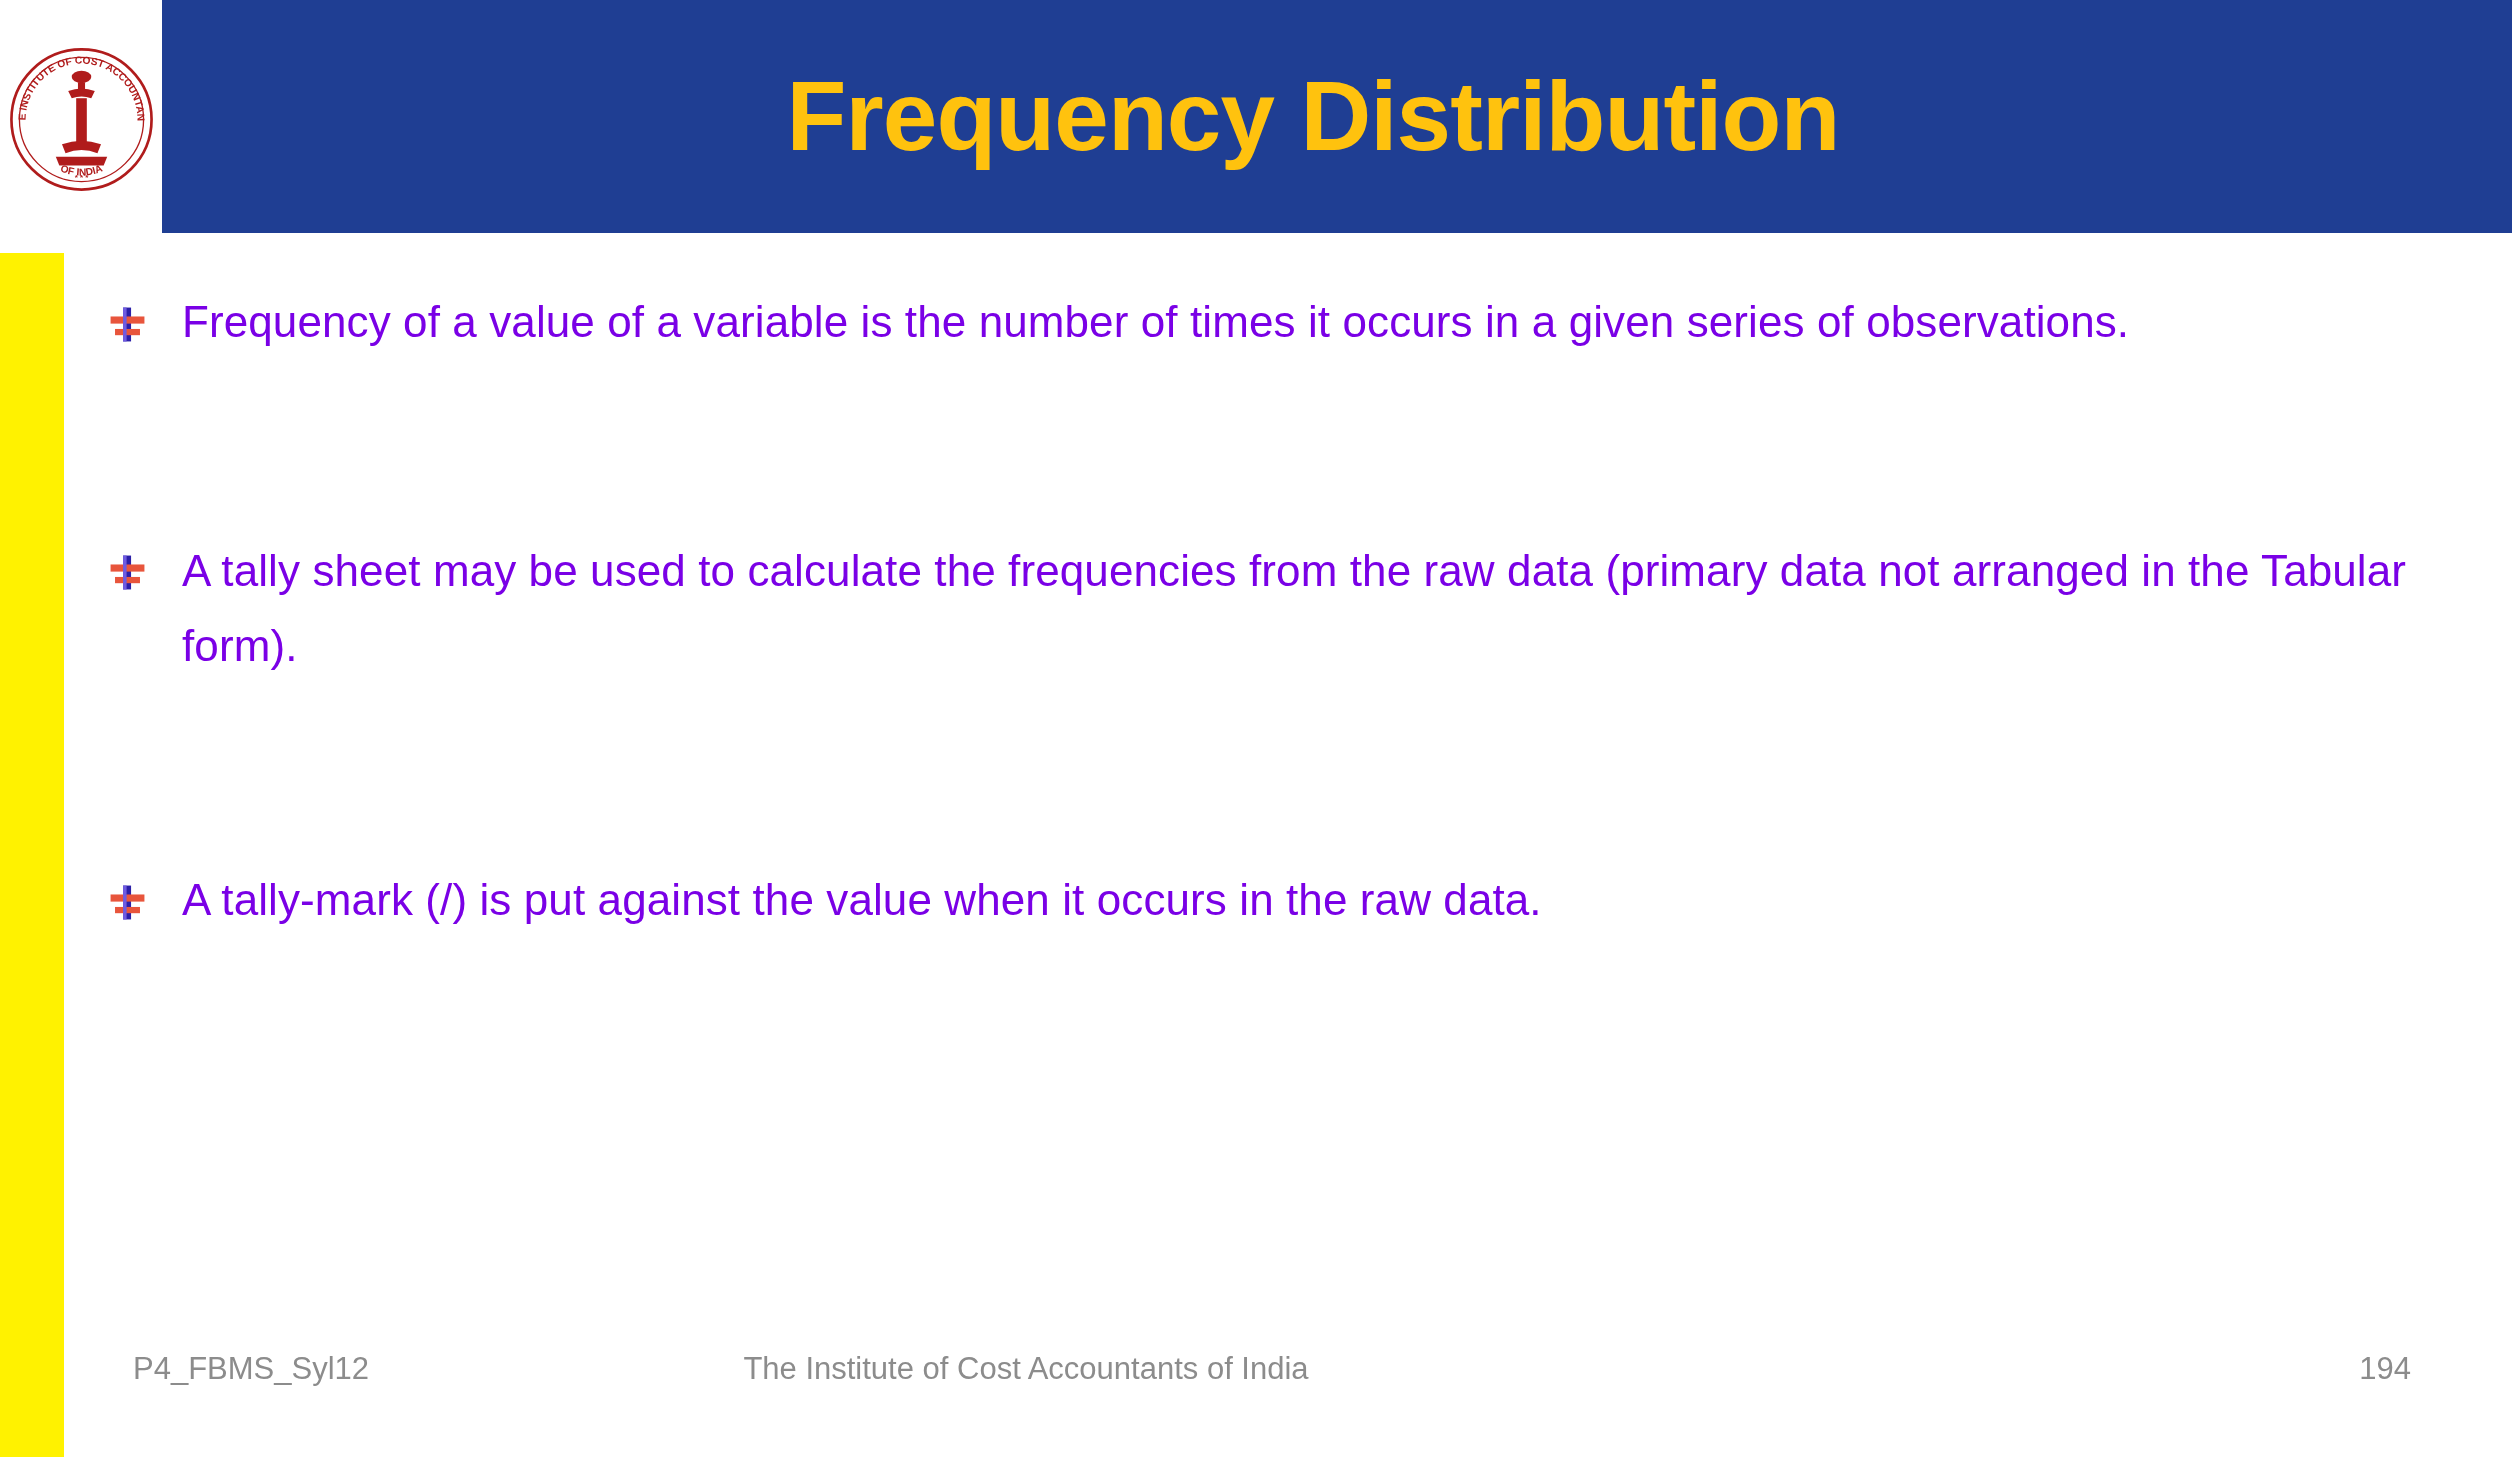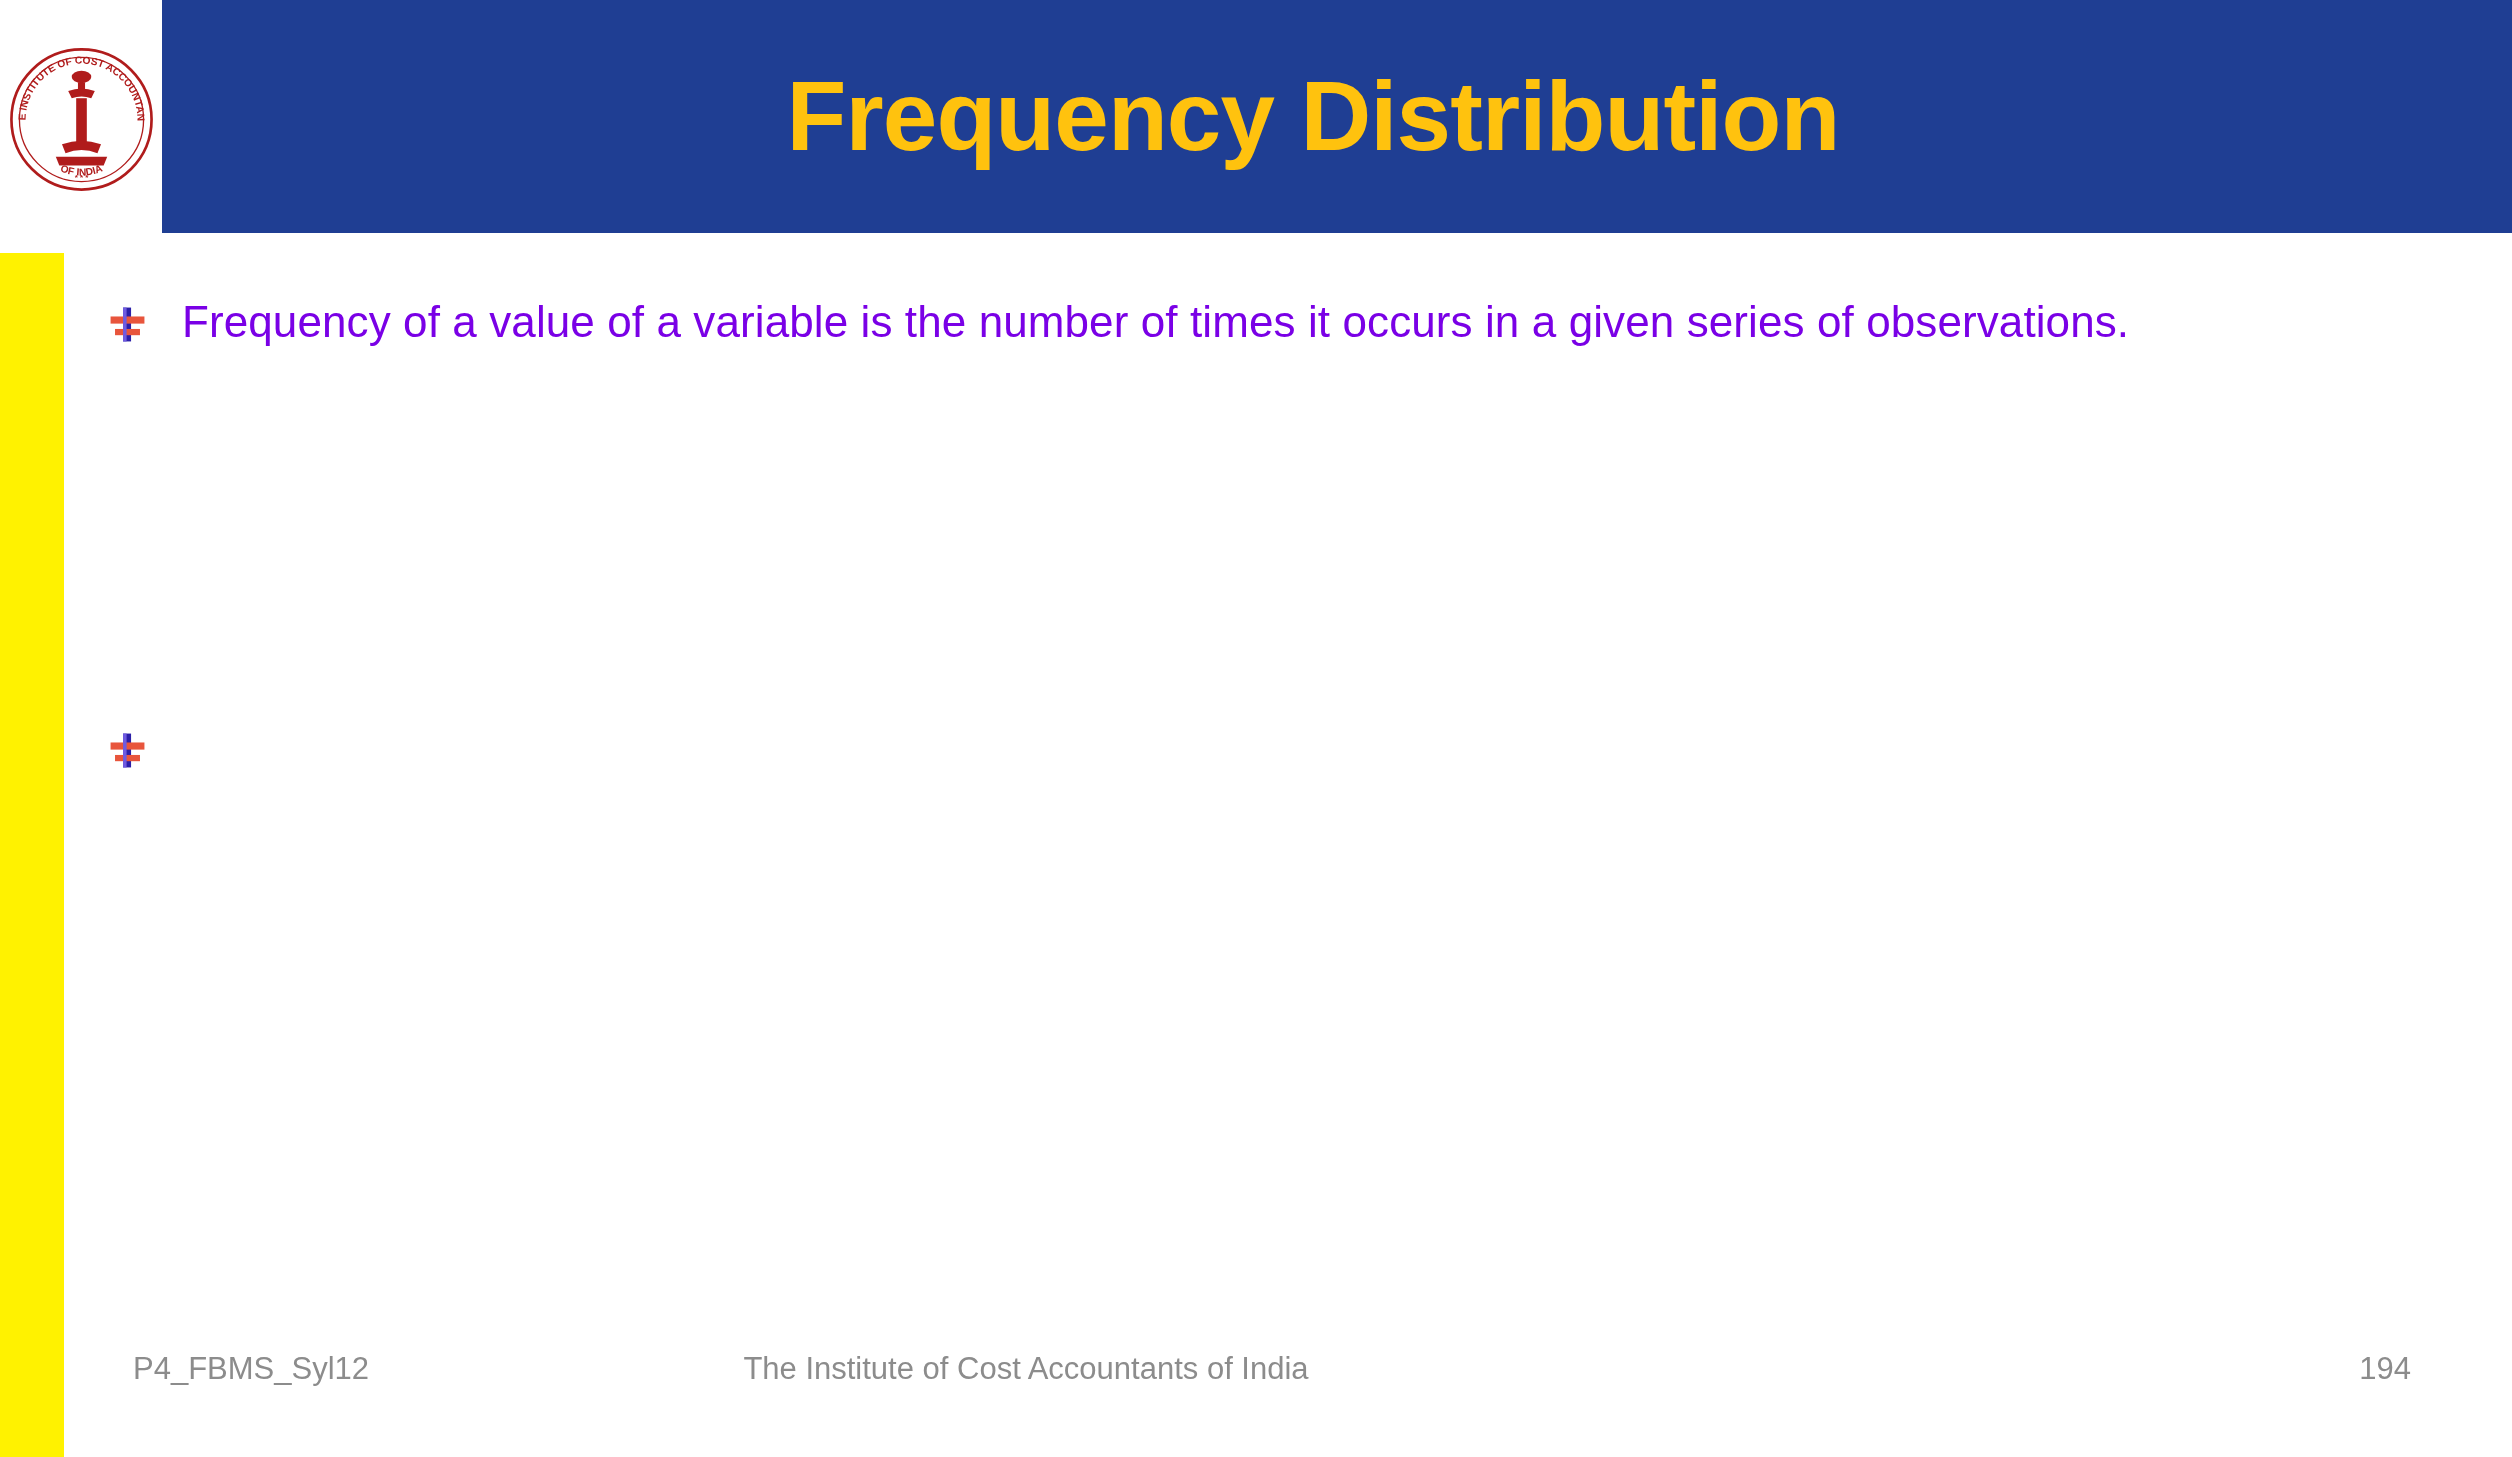--- a/index.html
+++ b/index.html
@@ -166,32 +166,44 @@
         <rect x="4" y="14" width="38" height="8" fill="#E8553C"></rect>
         <rect x="9" y="28" width="28" height="7" fill="#E8553C"></rect>
         <rect x="18" y="4" width="4" height="38" fill="#6F5BE0"></rect>
       </svg>
     </span>
     <span class="bullet-text">Frequency of a value of a variable is the number of times it occurs in a given series of observations.</span>
   </div>
 
   <div class="gap-1"></div>
 
-
-  <div class="gap-2"></div>
-
   <div class="bullet-row">
     <span class="bullet-icon">
       <svg width="41" height="41" viewBox="0 0 46 46">
         <rect x="18" y="4" width="9" height="38" fill="#2B1FA8"></rect>
         <rect x="4" y="14" width="38" height="8" fill="#E8553C"></rect>
         <rect x="9" y="28" width="28" height="7" fill="#E8553C"></rect>
         <rect x="18" y="4" width="4" height="38" fill="#6F5BE0"></rect>
       </svg>
     </span>
+    <span class="bullet-text">A tally sheet may be used to calculate the frequencies from the raw data (primary data not arranged in the Tabular form).</span>
+  </div>
+
+  <div class="gap-2"></div>
+
+  <div class="bullet-row">
+    <span class="bullet-icon">
+      <svg width="41" height="41" viewBox="0 0 46 46">
+        <rect x="18" y="4" width="9" height="38" fill="#2B1FA8"></rect>
+        <rect x="4" y="14" width="38" height="8" fill="#E8553C"></rect>
+        <rect x="9" y="28" width="28" height="7" fill="#E8553C"></rect>
+        <rect x="18" y="4" width="4" height="38" fill="#6F5BE0"></rect>
+      </svg>
+    </span>
+    <span class="bullet-text">A tally-mark (/) is put against the value when it occurs in the raw data.</span>
   </div>
 
 </div>
 
 <div class="footer">
   <span class="footer-left">P4_FBMS_Syl12</span>
   <span class="footer-center">The Institute of Cost Accountants of India</span>
   <span class="footer-right">194</span>
 </div>
 

